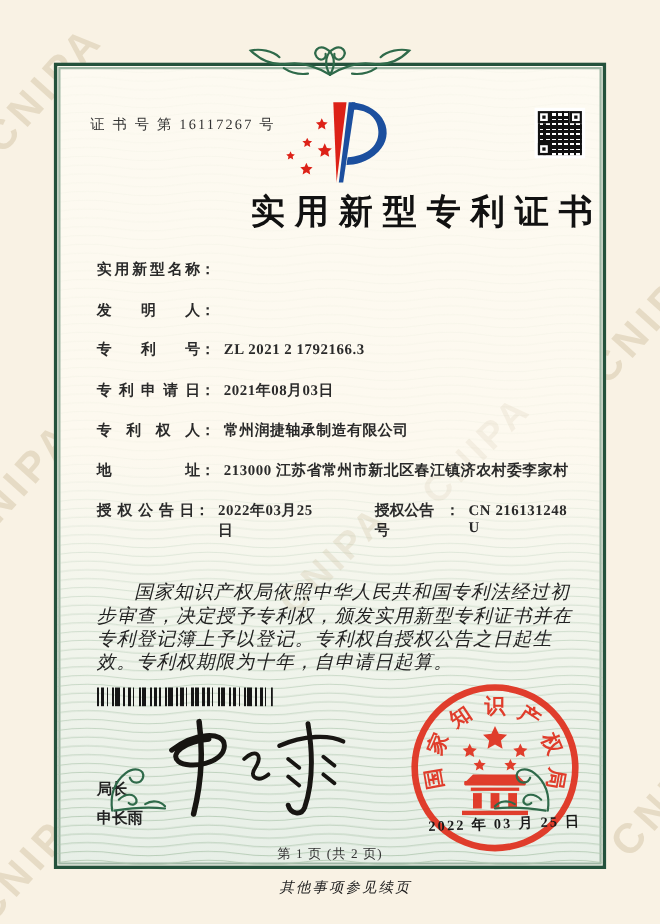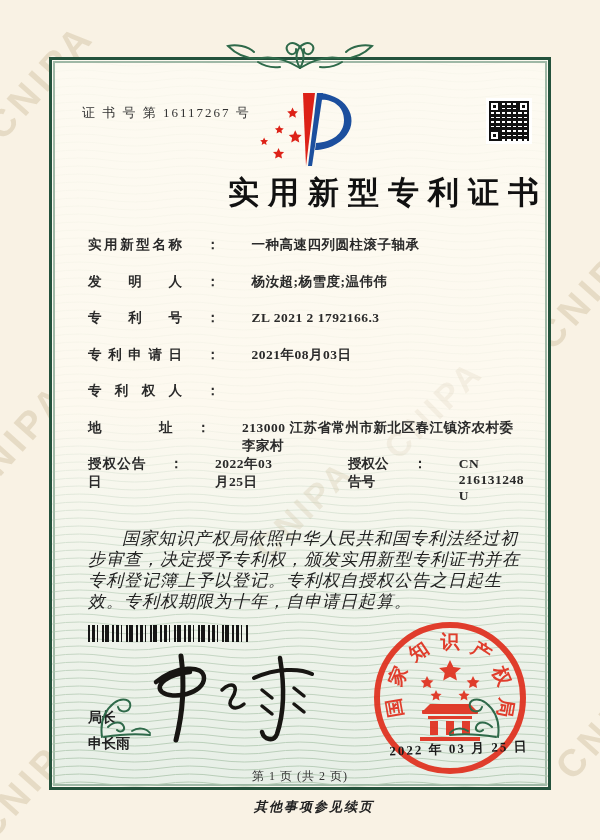--- a/index.html
+++ b/index.html
@@ -66,21 +66,21 @@
   .finder { position:absolute; width:11px; height:11px; border:2px solid #111; background:#fff; }
   .finder::after { content:""; position:absolute; left:2px; top:2px; width:3px; height:3px; background:#111; }
   .f-tl{left:0;top:0;} .f-tr{right:0;top:0;} .f-bl{left:0;bottom:0;}
   .title {
     position:absolute; left:0; top:112px; width:100%;
     text-align:right; font-size:31px; font-weight:bold;
     letter-spacing:9px; color:#111;
   }
   
   .fields { position:absolute; left:36px; top:176px; width:436px; }
-  .frow { display:flex; align-items:baseline; margin-bottom:15.5px; font-size:13.5px; font-weight:600; color:#2a2a2a; height:21px;gap:24px; }
+  .frow { display:flex; align-items:baseline; margin-bottom:15.5px; font-size:13.5px; font-weight:600; color:#2a2a2a; height:21px; }
   .lbl { display:inline-block; width:94px; text-align:justify; text-align-last:justify; }
   .colon { margin-right:8px; }
   .val { letter-spacing:0.5px; }
   .lbl2 { display:inline-block; margin-left:48px; }
   
   .paras { position:absolute; left:36px; top:424px; width:436px; font-size:17px; line-height:21px; color:#222;margin-top:44px; }
   .paras p { text-indent:2em; font-style:italic; letter-spacing:1px; }
   
   .barcode {
     position:absolute; left:36px; top:565px; width:160px; height:17px;
@@ -92,21 +92,21 @@
   .seal { position:absolute; left:318px; top:558px; }
   .seal-date {
     position:absolute; left:332px; top:680px; width:150px; text-align:center;
     font-size:13px; font-weight:bold; letter-spacing:2px; color:#1a1a1a;
     transform:rotate(-2deg);
   }
   .pagenum { position:absolute; left:0; top:708px; width:100%; text-align:center; font-size:12px; letter-spacing:1px; color:#333; }
   
   .cont-note {
     position:absolute; left:0; top:798px; width:100%; text-align:center;
-    font-size:13px; font-style:italic; font-weight:700; letter-spacing:2px; color:#222; z-index:1;padding-left:28px;
+    font-size:13px; font-style:italic; font-weight:400; letter-spacing:2px; color:#222; z-index:1;padding-left:28px;
   }
 </style>
 </head>
 <body>
 
 <div class="wm" style="left:-30px; top:60px;">CNIPA</div>
 <div class="wm" style="left:250px; top:120px; color:rgba(210,195,160,0.22);">CNIPA</div>
 <div class="wm" style="left:520px; top:270px;">CNIPA</div>
 <div class="wm" style="left:-55px; top:420px;">CNIPA</div>
 <div class="wm" style="left:540px; top:700px;">CNIPA</div>
@@ -159,40 +159,39 @@
       <div class="finder f-bl"></div>
     </div>
   </div>
 
   <div class="title">实用新型专利证书</div>
 
   <div class="fields">
     <div class="frow">
       <span class="lbl">实用新型名称</span>
         <span class="colon">：</span>
-      <span class="val">一种高速四列圆柱滚子轴承</span>
     </div>
     <div class="frow">
       <span class="lbl">发明人</span>
         <span class="colon">：</span>
-      <span class="val">杨汝超;杨雪度;温伟伟</span>
     </div>
     <div class="frow">
       <span class="lbl">专利号</span>
         <span class="colon">：</span>
       <span class="val">ZL 2021 2 1792166.3</span>
     </div>
     <div class="frow">
       <span class="lbl">专利申请日</span>
         <span class="colon">：</span>
       <span class="val">2021年08月03日</span>
     </div>
     <div class="frow">
       <span class="lbl">专利权人</span>
         <span class="colon">：</span>
+      <span class="val">常州润捷轴承制造有限公司</span>
     </div>
     <div class="frow">
       <span class="lbl">地址</span>
         <span class="colon">：</span>
       <span class="val">213000 江苏省常州市新北区春江镇济农村委李家村</span>
     </div>
     <div class="frow">
       <span class="lbl">授权公告日</span>
         <span class="colon">：</span>
       <span class="val">2022年03月25日</span>

